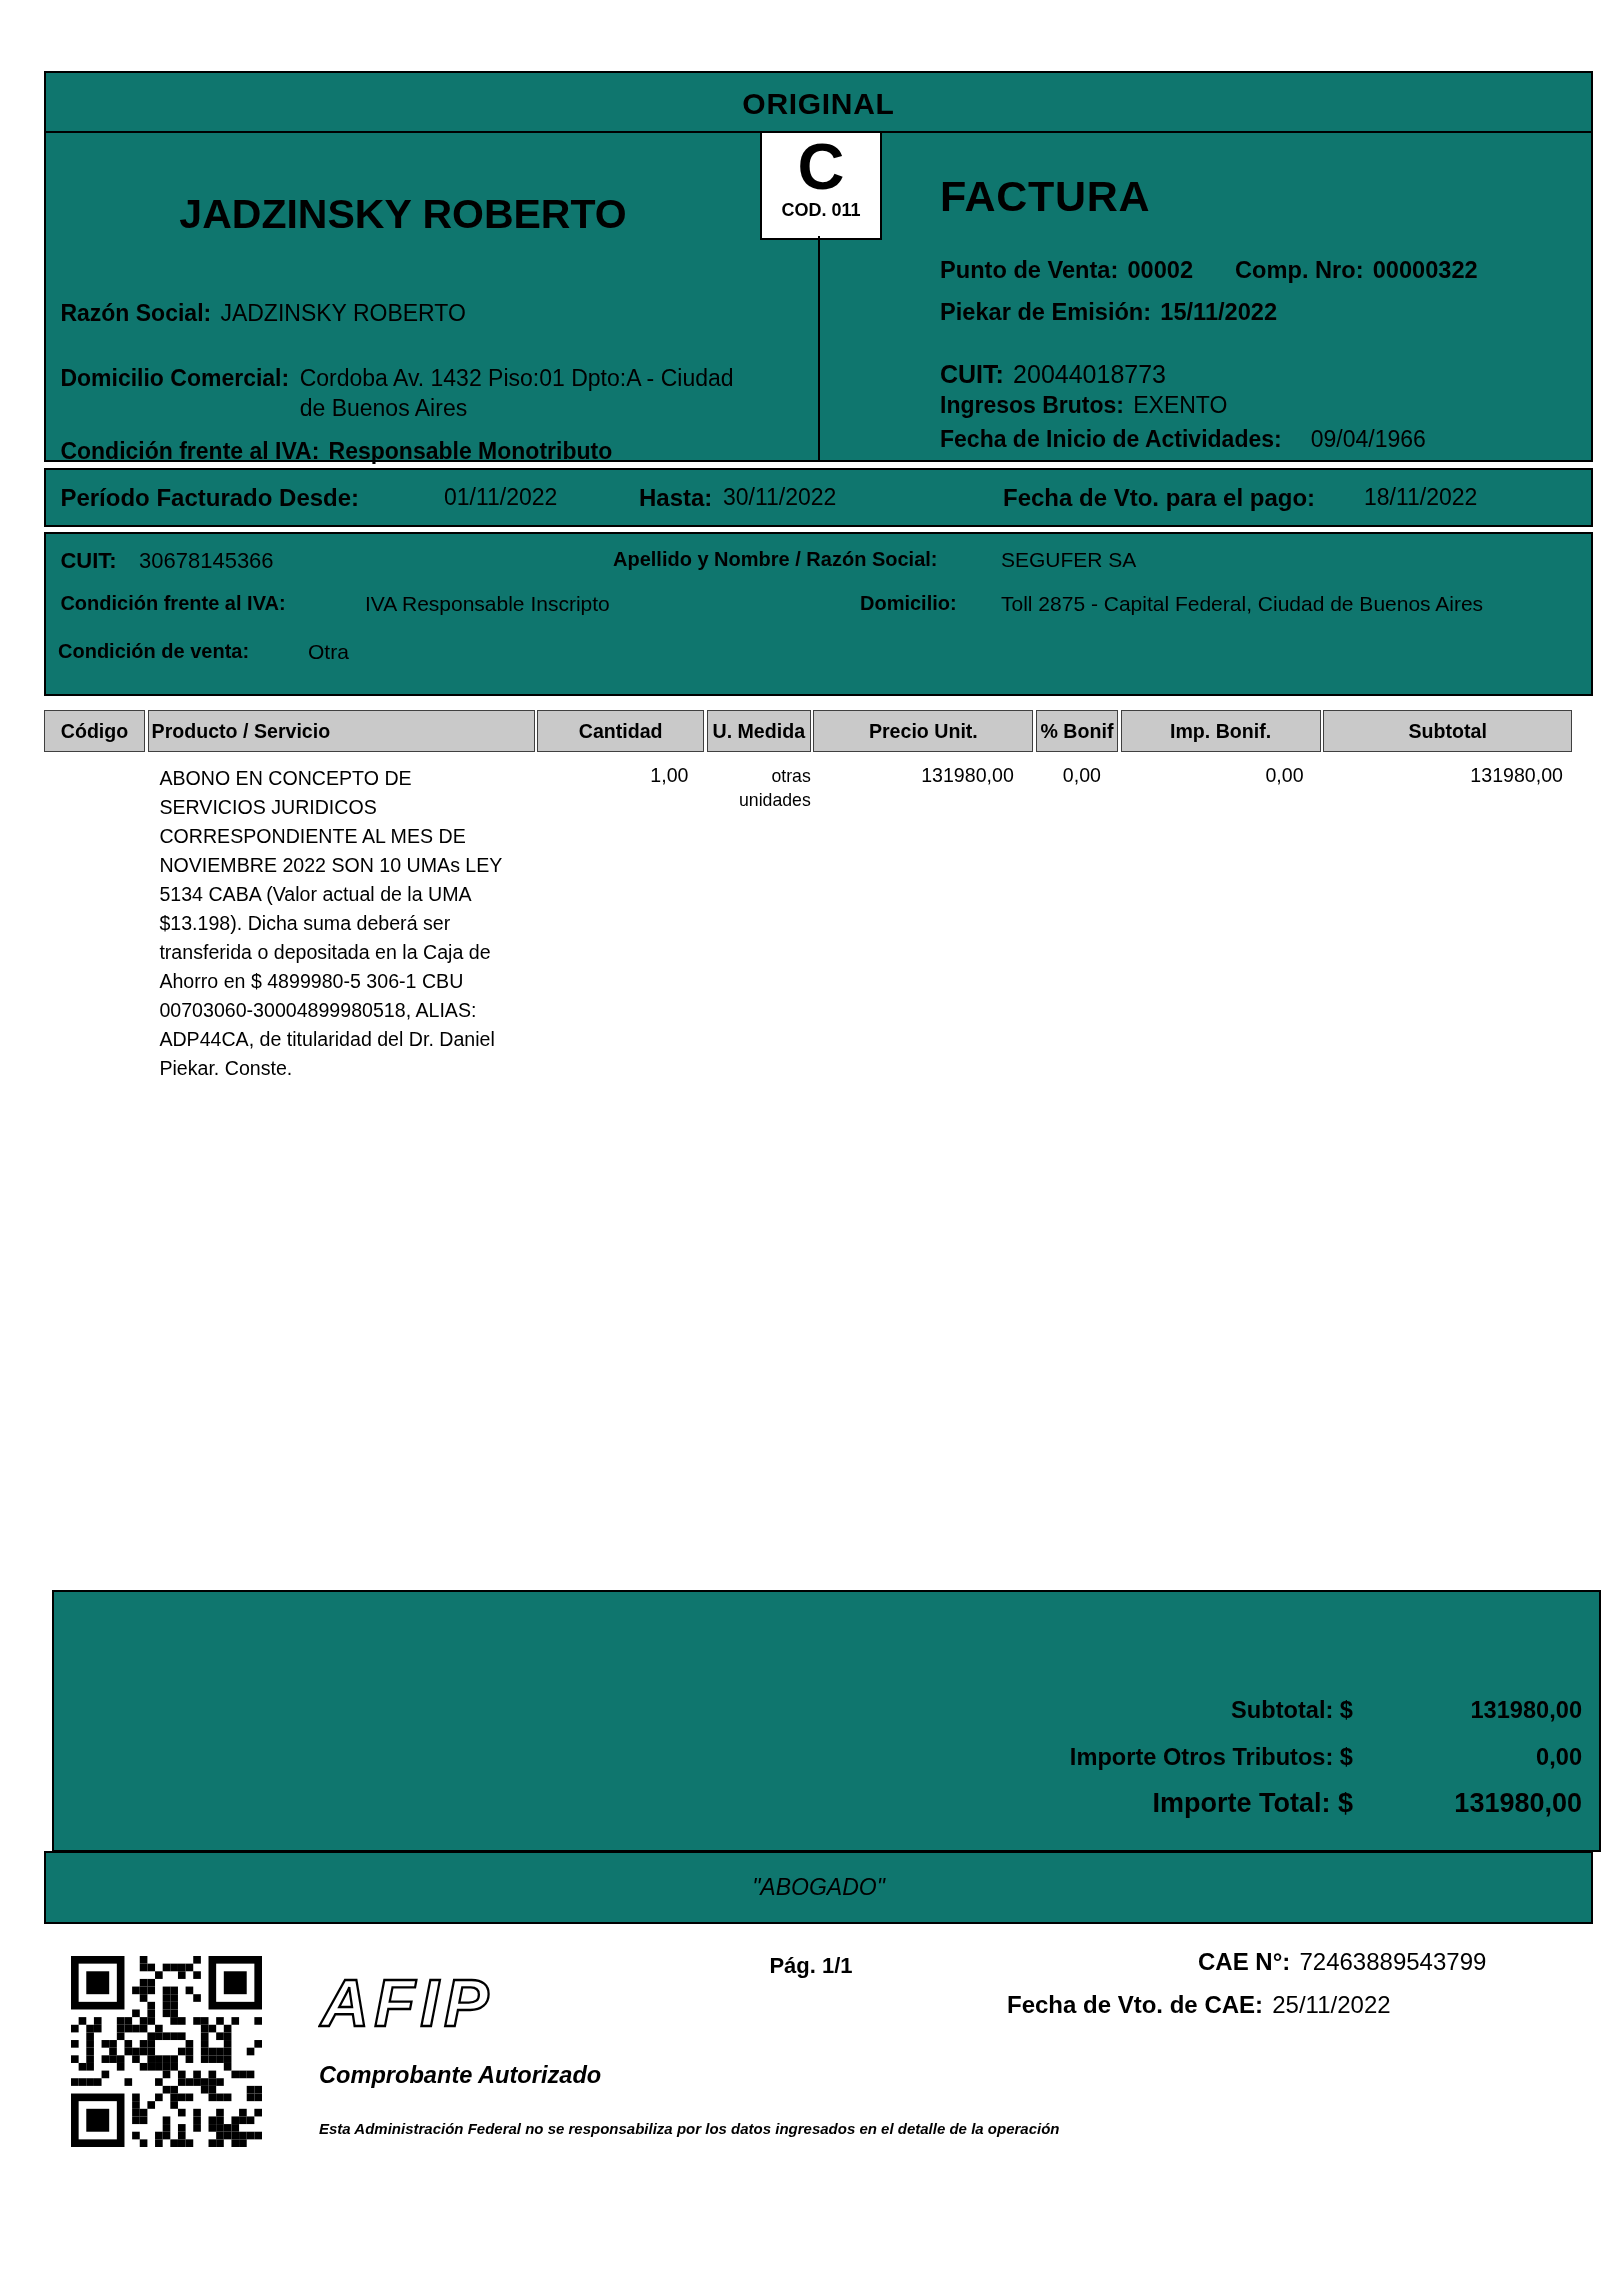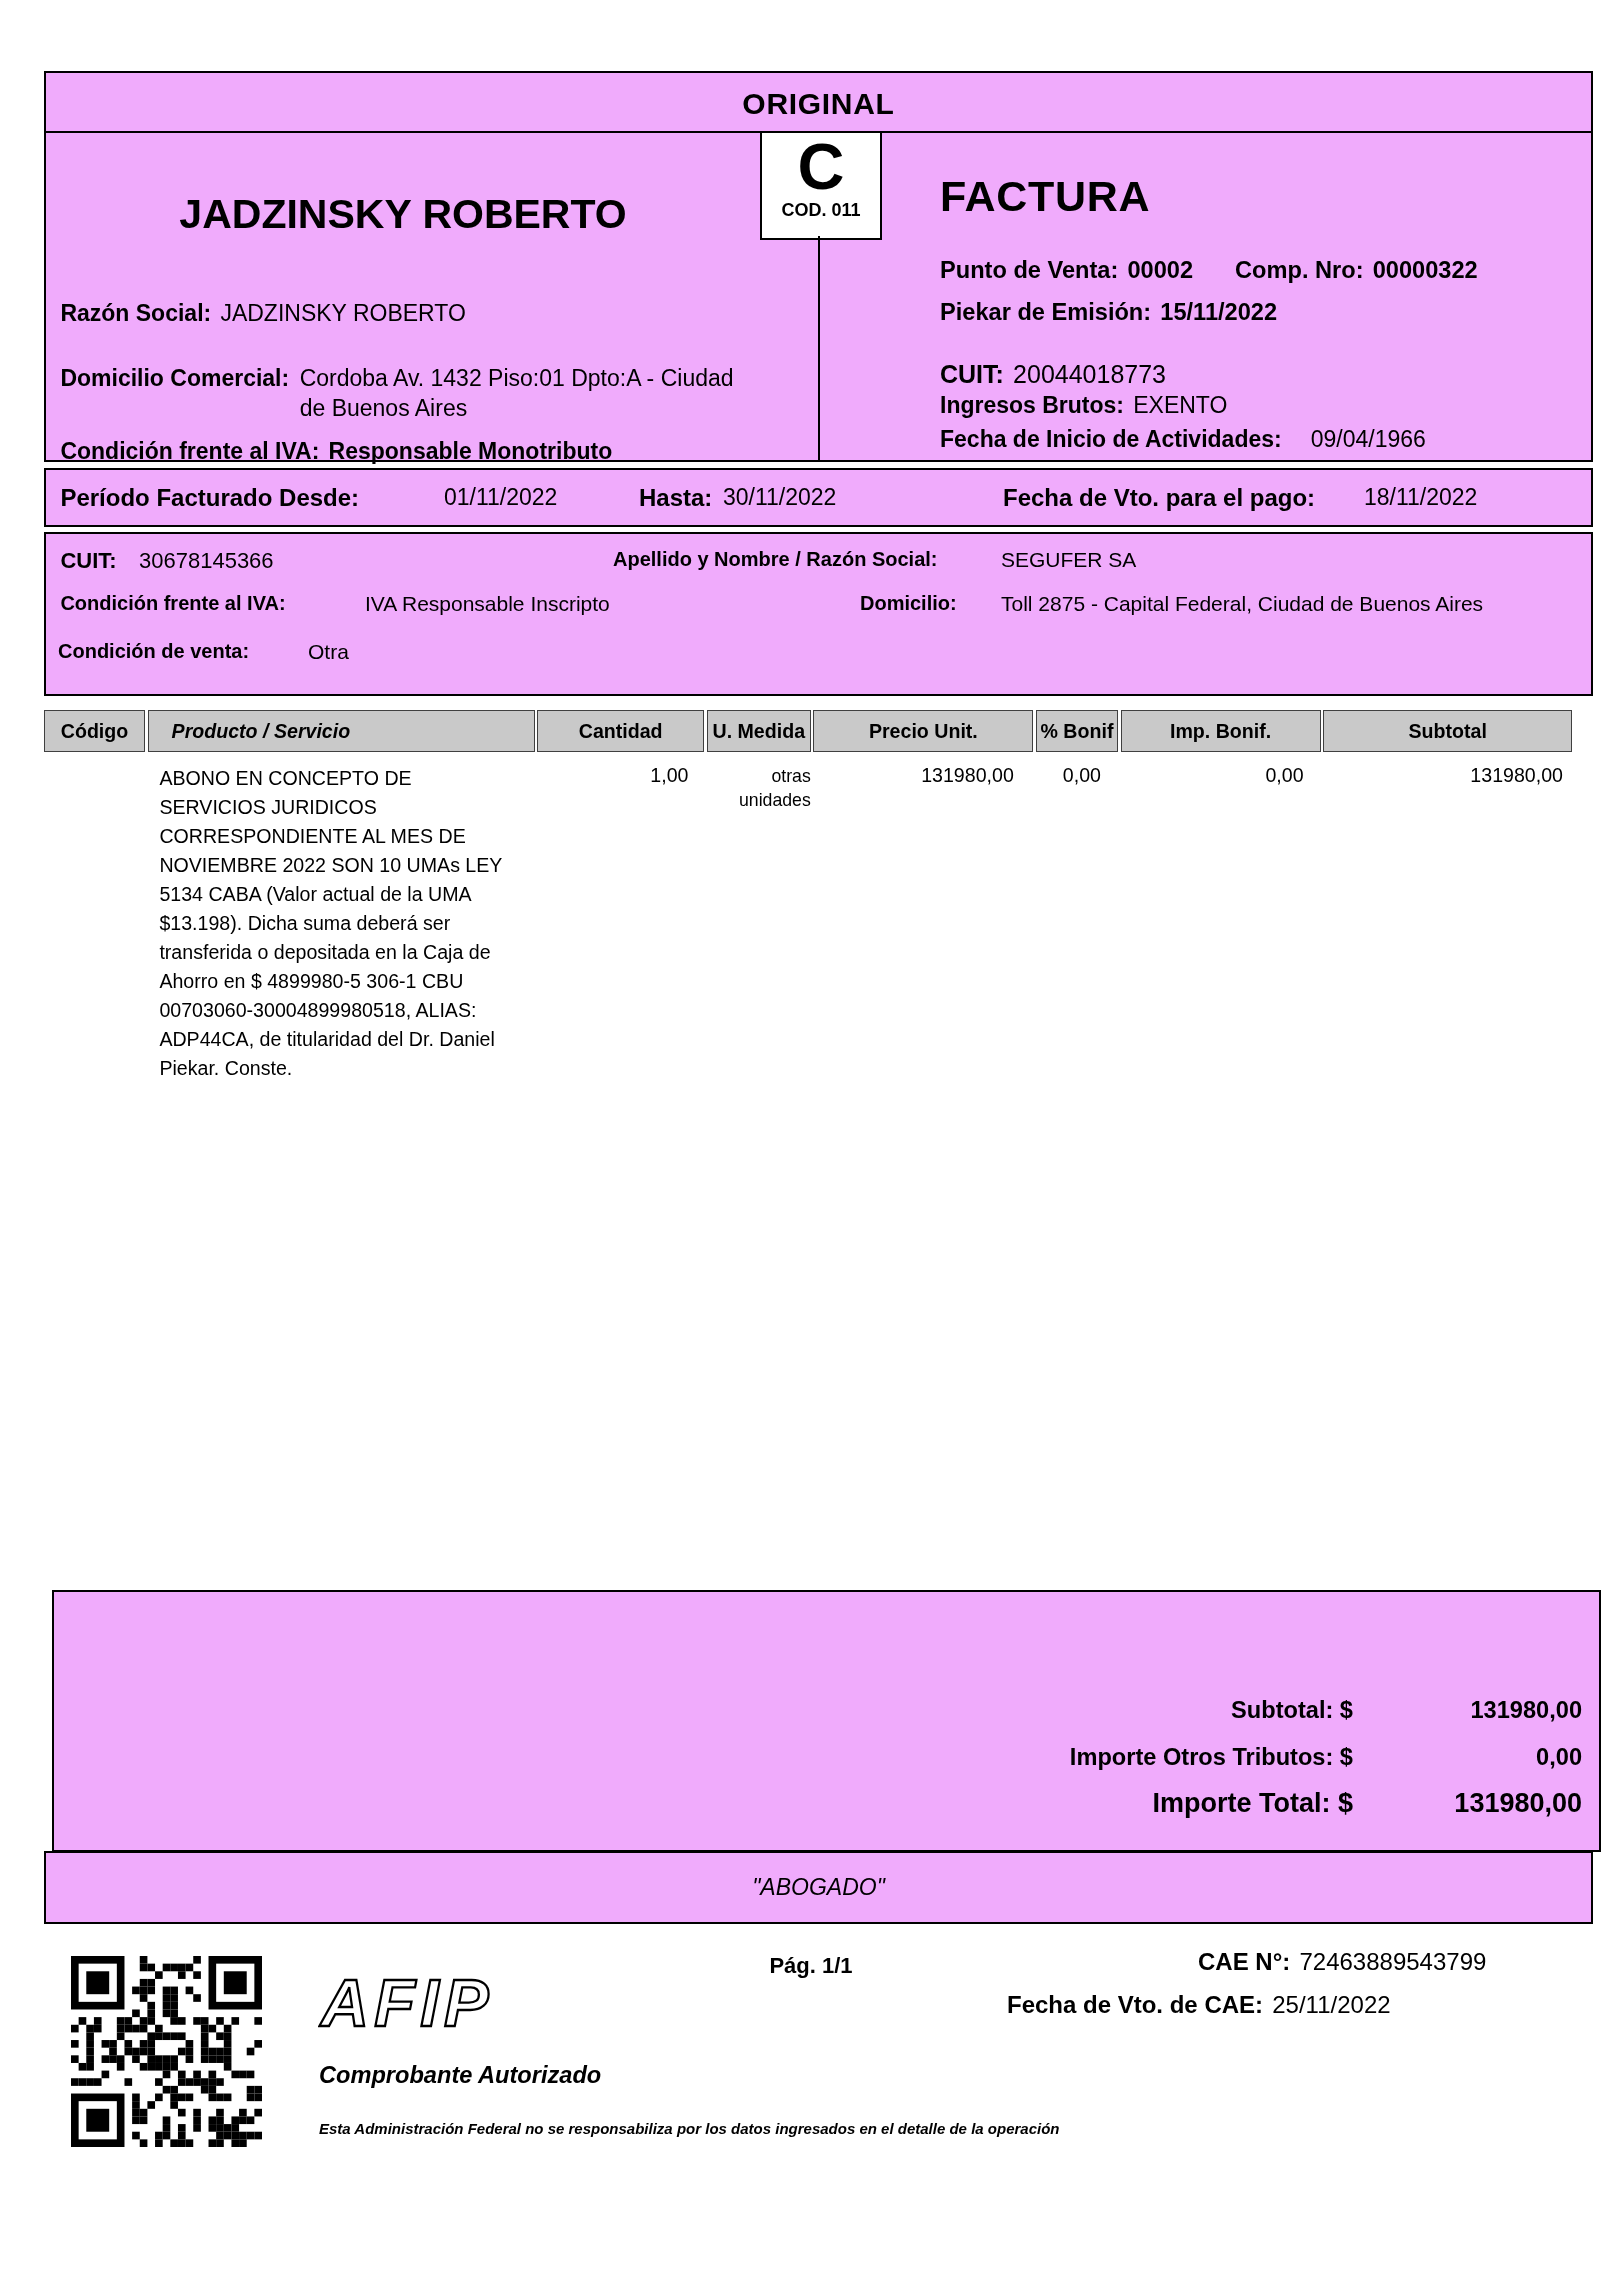--- a/index.html
+++ b/index.html
@@ -1,19 +1,19 @@
 <!DOCTYPE html>
 <html lang="es" style="font-size:10.5px"><head>
 <meta charset="utf-8">
 <style>
   html,body{margin:0;padding:0;background:#ffffff;}
   .page{position:relative;width:1622px;height:2295px;background:#fff;
         font-family:"Liberation Sans",sans-serif;color:#000;overflow:hidden;}
   .abs{position:absolute;}
-  .box{position:absolute;border:2px solid #000;background:#f0abfc;}
+  .box{position:absolute;border:2px solid #000;background:#0f766e;}
   .b{font-weight:bold;}
   .pair .v{margin-left:9.2px;}
   .pair .g{margin-left:42px;}
   .pair .vw{margin-left:29px;}
 
   
   #original-bar{left:44px;top:71px;width:1545px;height:62px;display:flex;
     align-items:center;justify-content:center;font-size:30px;font-weight:bold;letter-spacing:0.7px;}
 
   
@@ -61,21 +61,21 @@
   #cust-dom-v{left:955px;}
   #cust-venta-l{left:12px;font-weight:bold;font-size:20px;}
   #cust-venta-v{left:262px;}
 
   
   #items-header{left:44px;top:710px;width:1545px;height:42px;display:flex;gap:2.6px;}
   .hcell{background:#c9c9c9;border:1.3px solid #404040;display:flex;align-items:center;
          justify-content:center;font-weight:bold;font-size:19.6px;box-sizing:border-box;}
   .w-cod{width:101px;} .w-desc{width:387px;} .w-cant{width:167px;} .w-um{width:104px;}
   .w-pu{width:220px;} .w-pb{width:82px;} .w-ib{width:200px;} .w-st{width:249px;}
-  .hcell.w-desc{justify-content:flex-start;padding-left:23px;font-style:italic;}
+  .hcell.w-desc{justify-content:flex-start;padding-left:3px;}
 
   #items-row{left:44px;top:764px;width:1545px;display:flex;gap:2.6px;
              align-items:flex-start;font-size:19.6px;}
   .bcell{box-sizing:border-box;}
   .bcell.w-desc{padding:0 26px 0 11.8px;line-height:29px;}
   .bcell.w-cant{text-align:right;padding-right:15.7px;}
   .bcell.w-um{text-align:right;font-size:17.7px;line-height:24px;}
   .bcell.w-um .wrap{display:inline-block;max-width:92px;}
   .bcell.w-pu{text-align:right;padding-right:19.6px;}
   .bcell.w-pb{text-align:right;padding-right:17px;}

